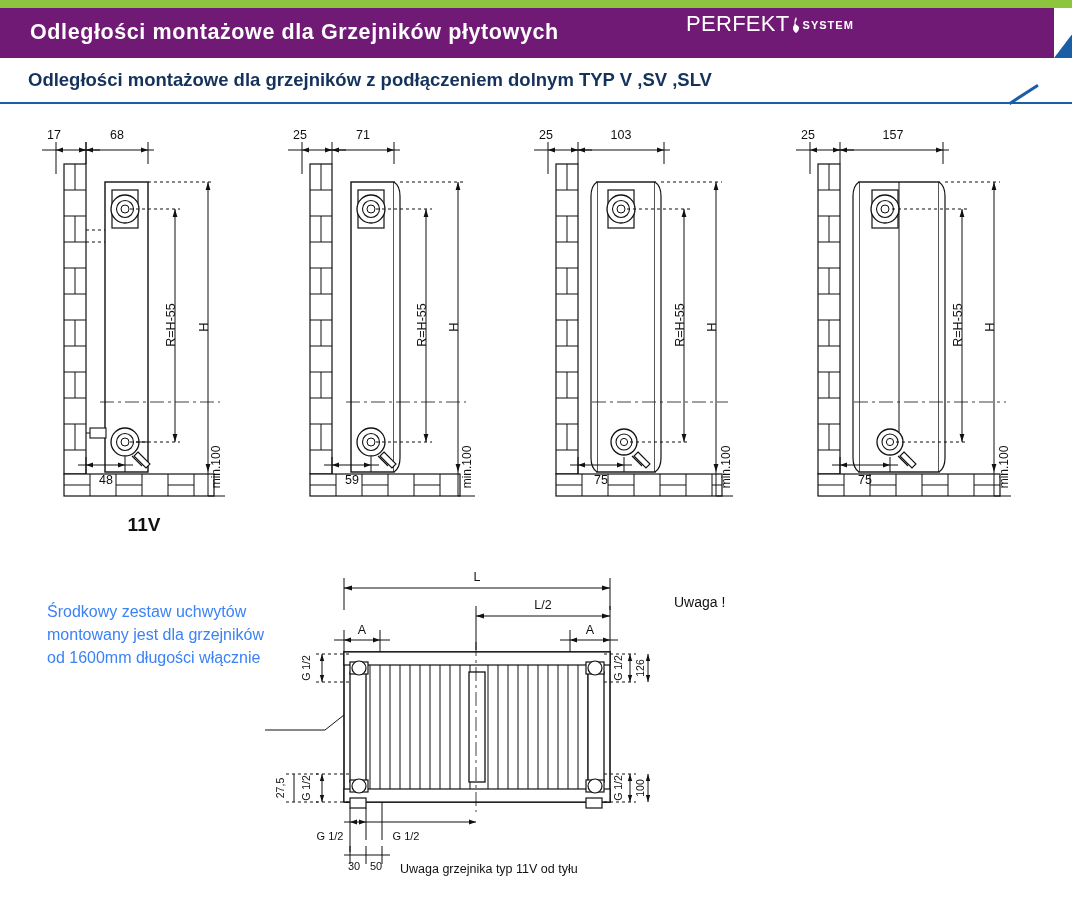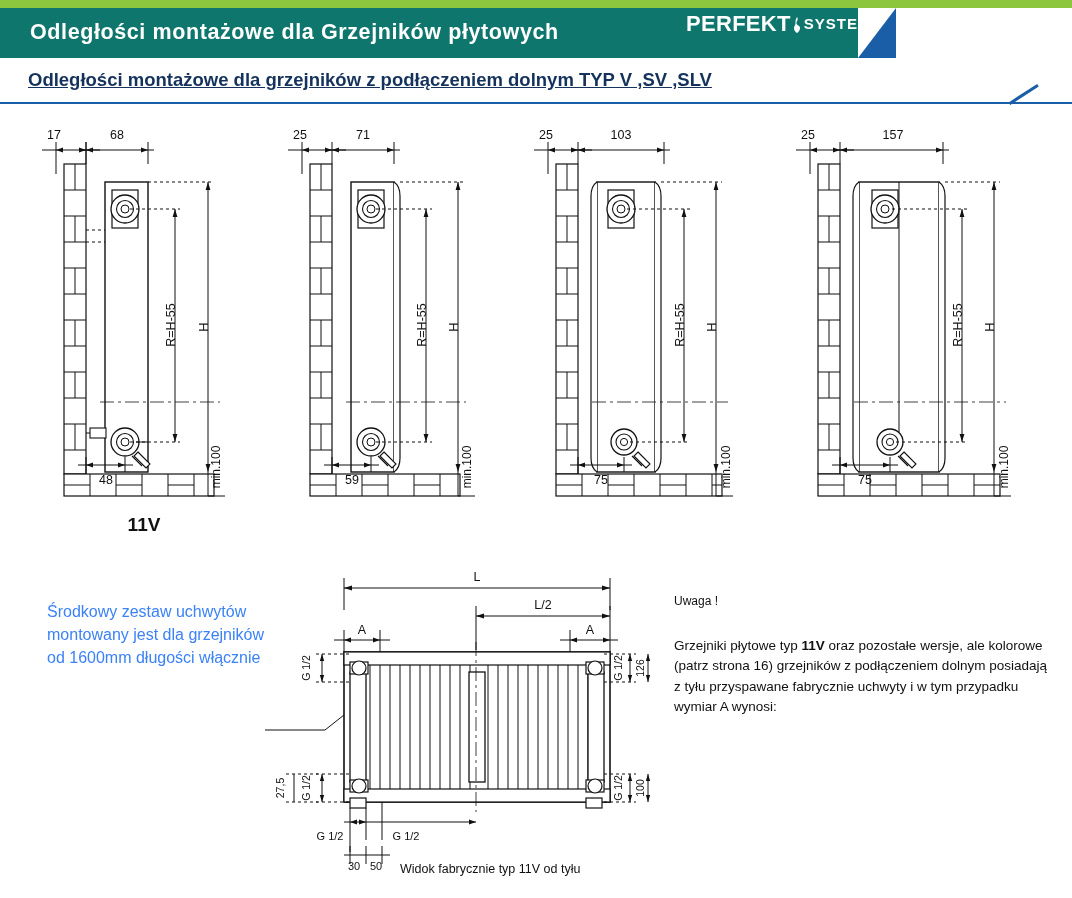--- a/index.html
+++ b/index.html
@@ -23,23 +23,23 @@
   .green-bar {
     position: absolute;
     left: 0; top: 0;
     width: 1072px;
     height: 8px;
     background: #8cc63e;
   }
   .title-band {
     position: absolute;
     left: 0; top: 8px;
-    width: 858px;
+    width: 1054px;
     height: 50px;
-    background: #0f766e;
+    background: #701a75;
     border-bottom-right-radius: 0;
   }
   .title-band::after {
     content: "";
     position: absolute;
     right: -38px; top: 0;
     width: 0; height: 0;
     border-style: solid;
     border-width: 0 0 50px 38px;
     border-color: transparent transparent #1a5ea8 transparent;
@@ -55,23 +55,23 @@
   }
   .brand {
     position: absolute;
     left: 686px; top: 11px;
     white-space: nowrap;
     color: #ffffff;
     font-size: 22px;
     font-weight: bold;
     letter-spacing: 0.3px;
   }
-  .brand .brand-main { font-size: 22px; font-weight: bold; }
+  .brand .brand-main { font-size: 22px; font-weight: normal; }
   .brand .brand-sub {
-    font-size: 15px;
+    font-size: 11px;
     font-weight: bold;
     letter-spacing: 1px;
     vertical-align: 2px;
     margin-left: 1px;
   }
   .brand-mark {
     display: inline-block;
     width: 12px; height: 16px;
     position: relative;
     vertical-align: -2px;
@@ -94,21 +94,20 @@
     transform-origin: left bottom;
     transform: rotate(-33deg);
   }
   .subtitle-text {
     position: absolute;
     left: 28px; top: 9px;
     color: #14325c;
     font-size: 18.5px;
     font-weight: bold;
     white-space: nowrap;
-    text-decoration: underline;
   }
 
   
   .figures {
     position: absolute;
     left: 0; top: 112px;
     width: 960px;
     height: 430px;
   }
   .figure {
@@ -143,21 +142,21 @@
     color: #3b82f6;
   }
   .note-right {
     position: absolute;
     left: 674px; top: 50px;
     width: 382px;
     font-size: 13.5px;
     line-height: 1.5;
     color: #111;
   }
-  .note-right .uwaga { font-size: 12px; margin-bottom: 26px; }
+  .note-right .uwaga { font-size: 14px; margin-bottom: 14px; }
   .note-right p { margin: 0 0 10px 0; }
   .bold { font-weight: bold; }
   .leader-line {
     position: absolute;
     left: 265px; top: 130px;
     width: 108px; height: 60px;
   }
   .caption-bottom {
     position: absolute;
     left: 400px; top: 320px;
@@ -776,19 +775,18 @@
     <g stroke="#111" fill="none" stroke-width="1">
       <line x1="80" y1="296" x2="80" y2="314"></line>
       <line x1="96" y1="296" x2="96" y2="314"></line>
       <line x1="112" y1="296" x2="112" y2="314"></line>
       <line x1="74" y1="305" x2="120" y2="305"></line>
     </g>
     <text x="84" y="320" font-size="11" fill="#111" text-anchor="middle">30</text>
     <text x="106" y="320" font-size="11" fill="#111" text-anchor="middle">50</text>
   </svg>
 
-  <div class="caption-bottom">Widok fabrycznie typ 11V od tyłu</div>
+  <div class="caption-bottom">Uwaga grzejnika typ 11V od tyłu</div>
 
   <div class="note-right">
     <div class="uwaga">Uwaga !</div>
-    <p><span>Grzejniki płytowe typ </span><span class="bold">11V</span><span> oraz pozostałe wersje, ale kolorowe (patrz strona 16) grzejników z podłączeniem dolnym posiadają z tyłu przyspawane fabrycznie uchwyty i w tym przypadku wymiar A wynosi:</span></p>
   </div>
 </div>
 
 </body></html>

